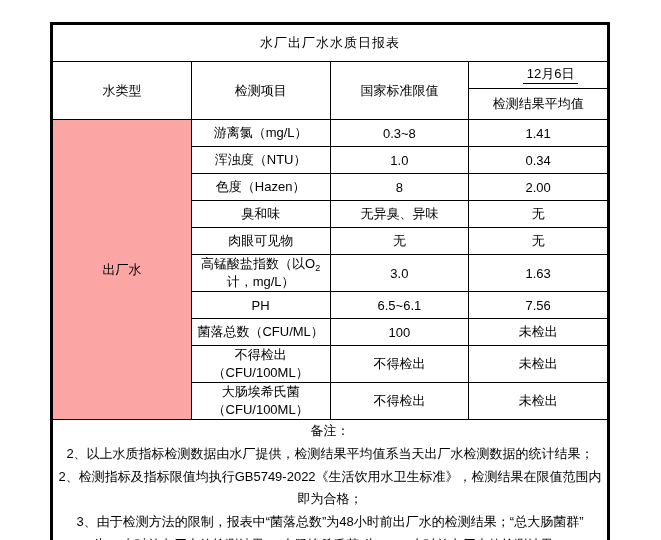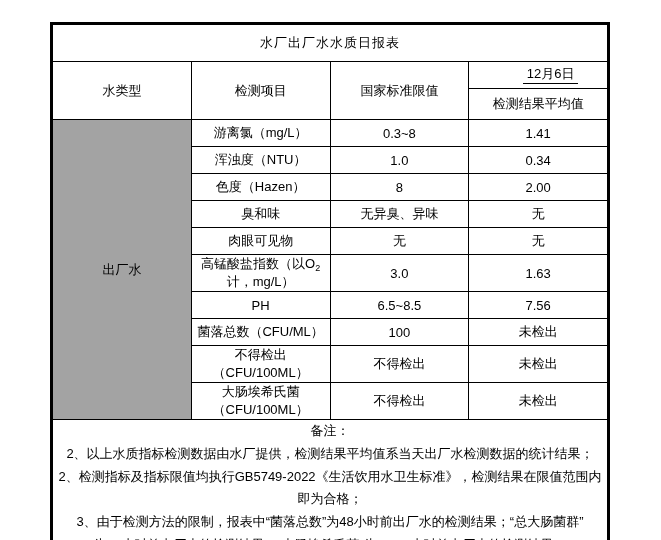--- a/index.html
+++ b/index.html
@@ -73,21 +73,21 @@
     border-bottom: 1px solid #000;
     padding: 0 4px 1px 4px;
     line-height: 1.25;
     margin-left: 25px;
   }
   .hdr-avg {
     height: 30px;
     font-size: 12px;
   }
   .type-cell {
-    background: #a3a3a3;
+    background: #fca5a5;
     font-size: 13px;
     width: 95px;
   }
   .item-cell {
     text-align: left;
     padding-left: 6px;
     font-size: 13px;
     height: 26px;
   }
   .val-cell {
@@ -162,21 +162,21 @@
           <td class="val-cell">无</td>
           <td class="val-cell">无</td>
         </tr>
         <tr>
           <td class="item-cell"><span>高锰酸盐指数（以O</span><sub>2</sub><span>计，mg/L）</span></td>
           <td class="val-cell">3.0</td>
           <td class="val-cell">1.63</td>
         </tr>
         <tr>
           <td class="item-cell">PH</td>
-          <td class="val-cell">6.5~8.5</td>
+          <td class="val-cell">6.5~6.1</td>
           <td class="val-cell">7.56</td>
         </tr>
         <tr>
           <td class="item-cell">菌落总数（CFU/ML）</td>
           <td class="val-cell">100</td>
           <td class="val-cell">未检出</td>
         </tr>
         <tr>
           <td class="item-cell">不得检出（CFU/100ML）</td>
           <td class="val-cell">不得检出</td>

